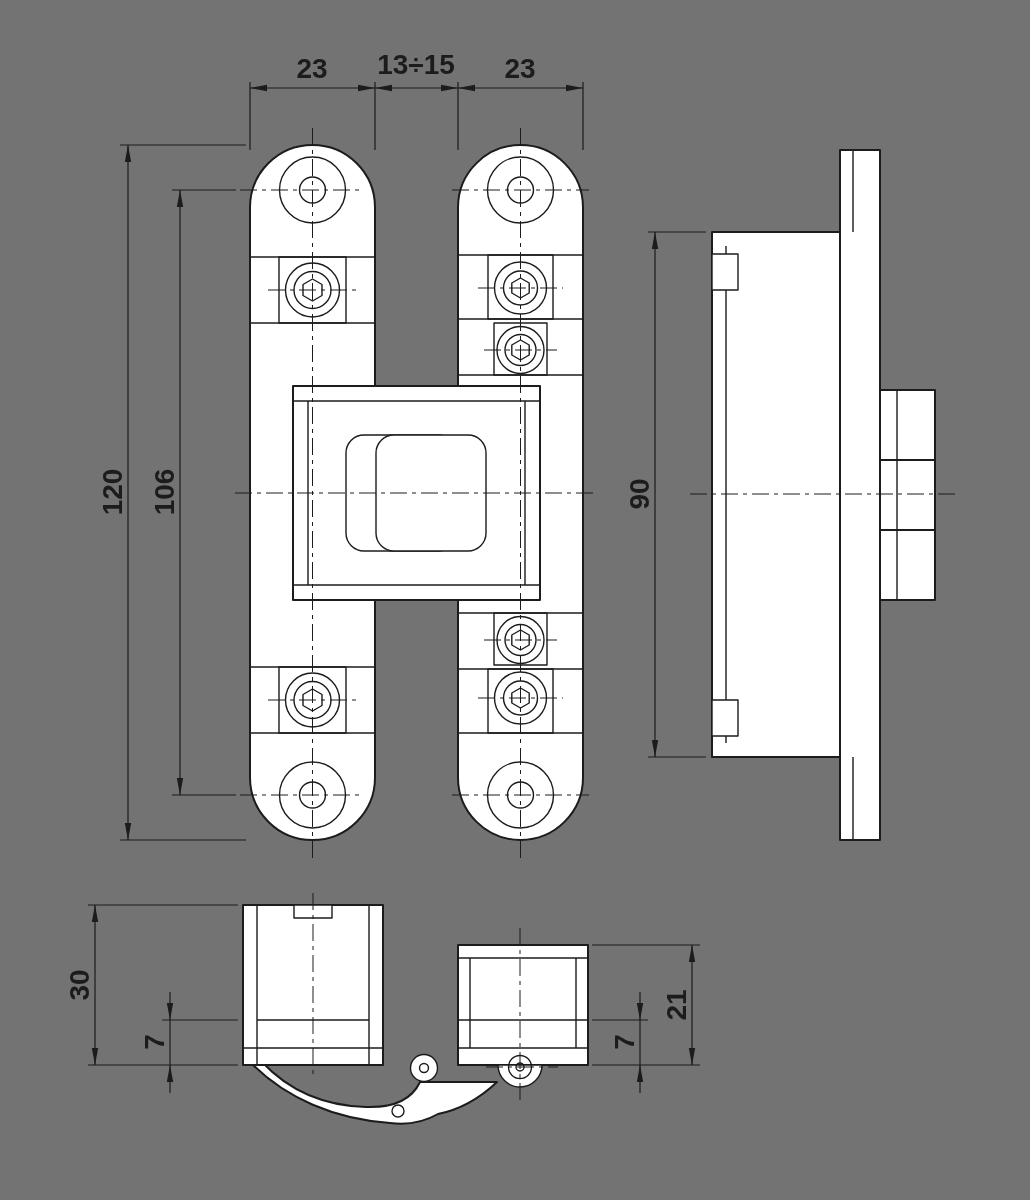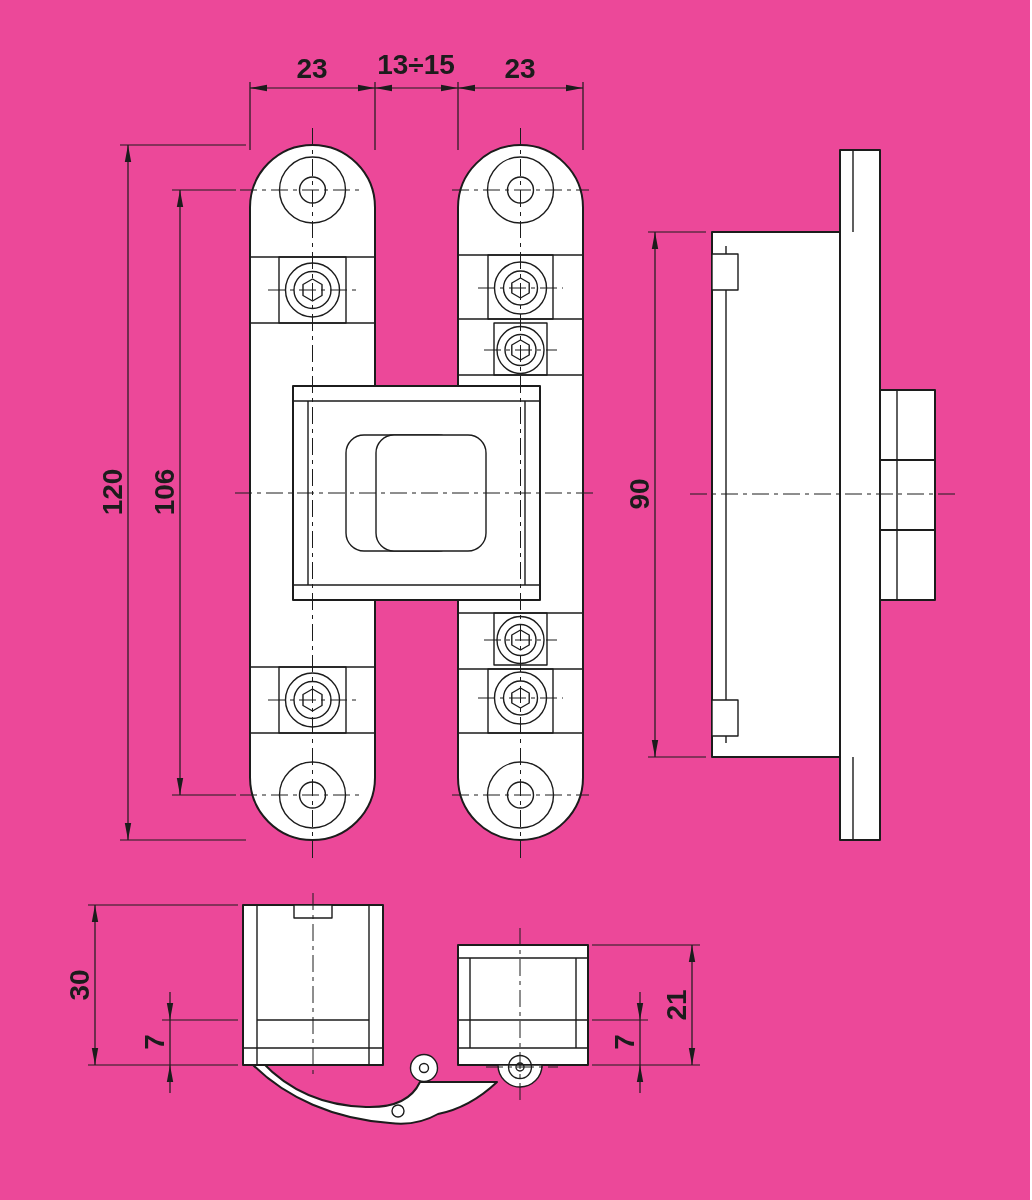--- a/index.html
+++ b/index.html
@@ -1,16 +1,16 @@
 <!DOCTYPE html>
 <html><head>
 <meta charset="utf-8">
 <style>
   html,body{margin:0;padding:0;background:#ffffff;}
-  .stage{width:1030px;height:1200px;position:relative;background:#ec4899;overflow:hidden;}
+  .stage{width:1030px;height:1200px;position:relative;background:#737373;overflow:hidden;}
   svg{display:block;}
   .o  {fill:#ffffff;stroke:#1c1c1c;stroke-width:2;stroke-linejoin:round;}
   .d  {fill:none;stroke:#1c1c1c;stroke-width:1.4;stroke-linejoin:round;}
   .df {fill:#ffffff;stroke:#1c1c1c;stroke-width:1.4;stroke-linejoin:round;}
   .dim{fill:none;stroke:#1c1c1c;stroke-width:1.2;}
   .cl {fill:none;stroke:#1c1c1c;stroke-width:1;stroke-dasharray:17 5 4 5;}
   text.dimtxt{font:700 28px "Liberation Sans","DejaVu Sans",sans-serif;fill:#1c1c1c;}
 </style>
 </head>
 <body>

